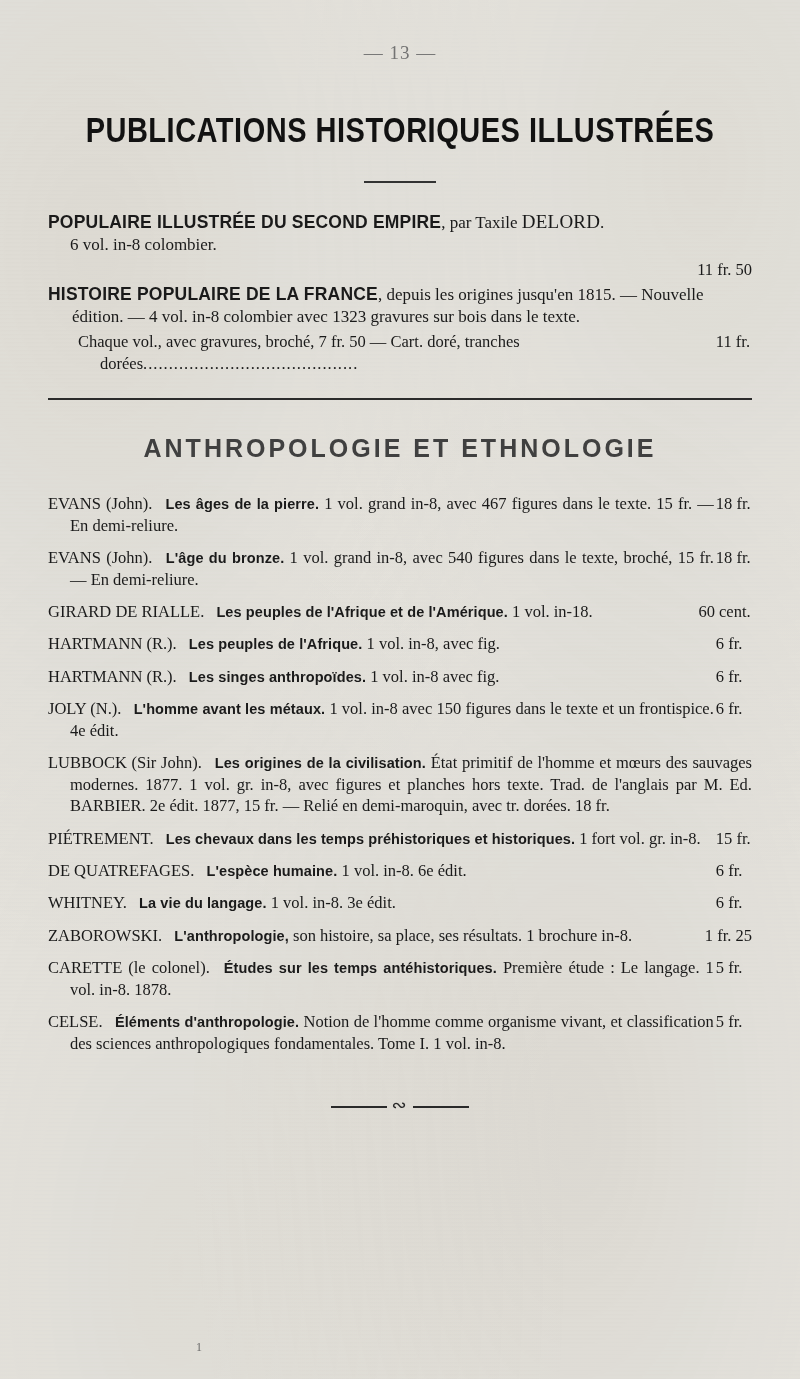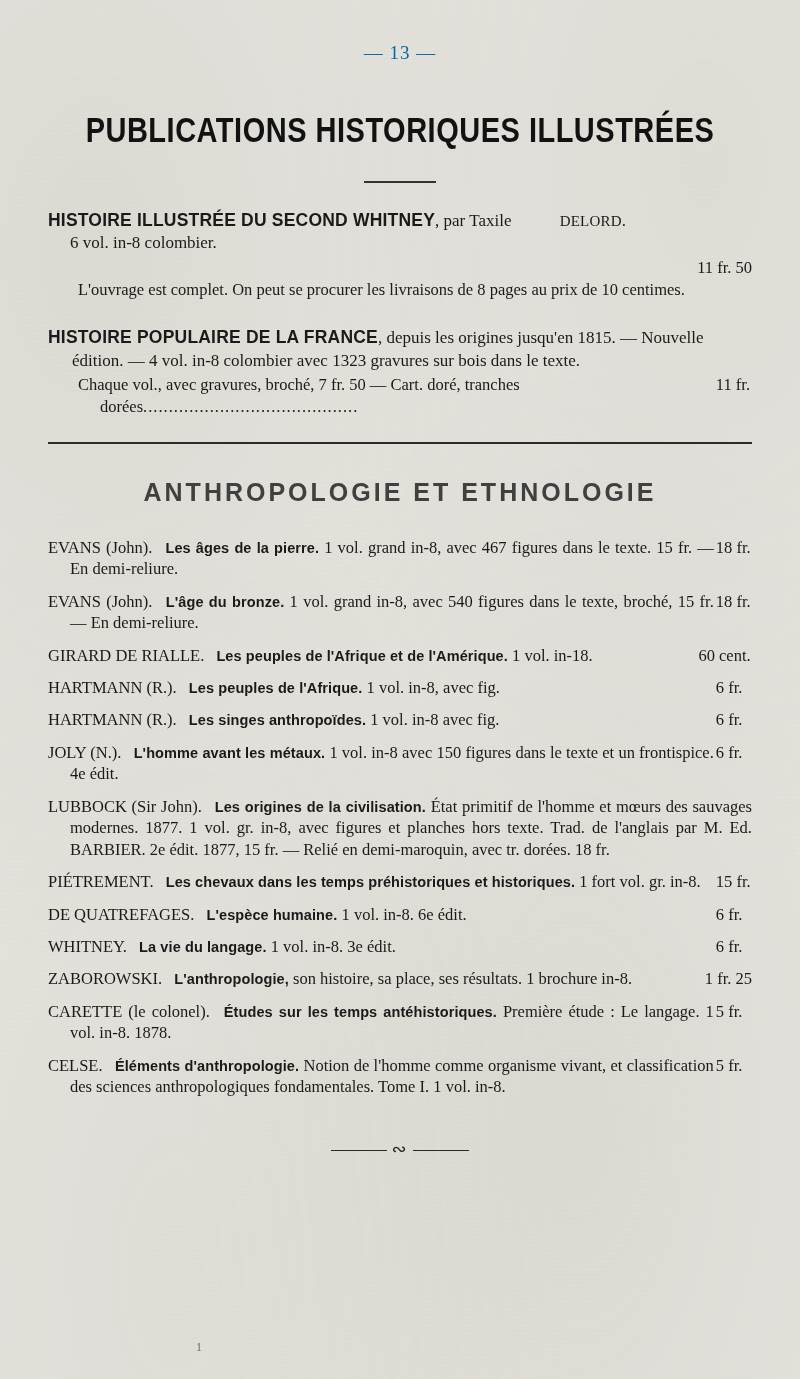--- a/index.html
+++ b/index.html
@@ -34,21 +34,21 @@
     inset: 0;
     padding: 0 48px;
     box-sizing: border-box;
   }
   .folio {
     text-align: center;
     font-family: "Liberation Serif", serif;
     font-size: 19px;
     letter-spacing: 1px;
     margin-top: 42px;
-    color: #0369a1;
+    color: #737373;
   }
   .main-title {
     text-align: center;
     margin-top: 46px;
     font-family: "Liberation Sans", sans-serif;
     font-weight: bold;
     font-size: 29px;
     letter-spacing: 0.5px;
     color: #121212;
     transform: scaleY(1.22);
@@ -88,23 +88,22 @@
   .entry .hang {
     display: block;
     padding-left: 22px;
     text-indent: -22px;
   }
   .caps {
     font-variant: normal;
     font-size: 16.5px;
   }
   .smallcaps {
-    font-size: 15px;
+    font-size: 19px;
     letter-spacing: 0.2px;
-    margin-left: 44px;
   }
   .bold-title {
     font-family: "Liberation Sans", sans-serif;
     font-weight: bold;
     font-size: 14.5px;
     letter-spacing: 0.1px;
     margin-left: 8px;
   }
   .head-entry {
     font-family: "Liberation Sans", sans-serif;
@@ -167,28 +166,27 @@
 <div class="page">
 
   <div class="folio">— 13 —</div>
 
   <div class="main-title">PUBLICATIONS HISTORIQUES ILLUSTRÉES</div>
 
   <div class="rule-short"></div>
 
   <div class="histo-block">
     <div class="histo-head">
-      <span class="head-entry">HISTOIRE ILLUSTRÉE DU SECOND WHITNEY</span><span>, par Taxile </span><span class="smallcaps">DELORD</span><span>.</span>
+      <span class="head-entry">POPULAIRE ILLUSTRÉE DU SECOND EMPIRE</span><span>, par Taxile </span><span class="smallcaps">DELORD</span><span>.</span>
       <div style="padding-left:22px">6 vol. in-8 colombier.</div>
     </div>
     <div class="histo-sub">
       <div class="hang2">
         <span class="price">11 fr. 50</span>
       </div>
-      <div class="hang2 clear">L'ouvrage est complet. On peut se procurer les livraisons de 8 pages au prix de 10 centimes.</div>
     </div>
   </div>
 
   <div class="histo-block">
     <div class="histo-head">
       <span class="hang" style="padding-left:24px;text-indent:-24px;display:block"><span class="head-entry">HISTOIRE POPULAIRE DE LA FRANCE</span><span>, depuis les origines jusqu'en 1815. — Nouvelle édition. — 4 vol. in-8 colombier avec 1323 gravures sur bois dans le texte.</span></span>
     </div>
     <div class="histo-sub">
       <div class="hang2">
         <span class="price">11 fr.</span>

